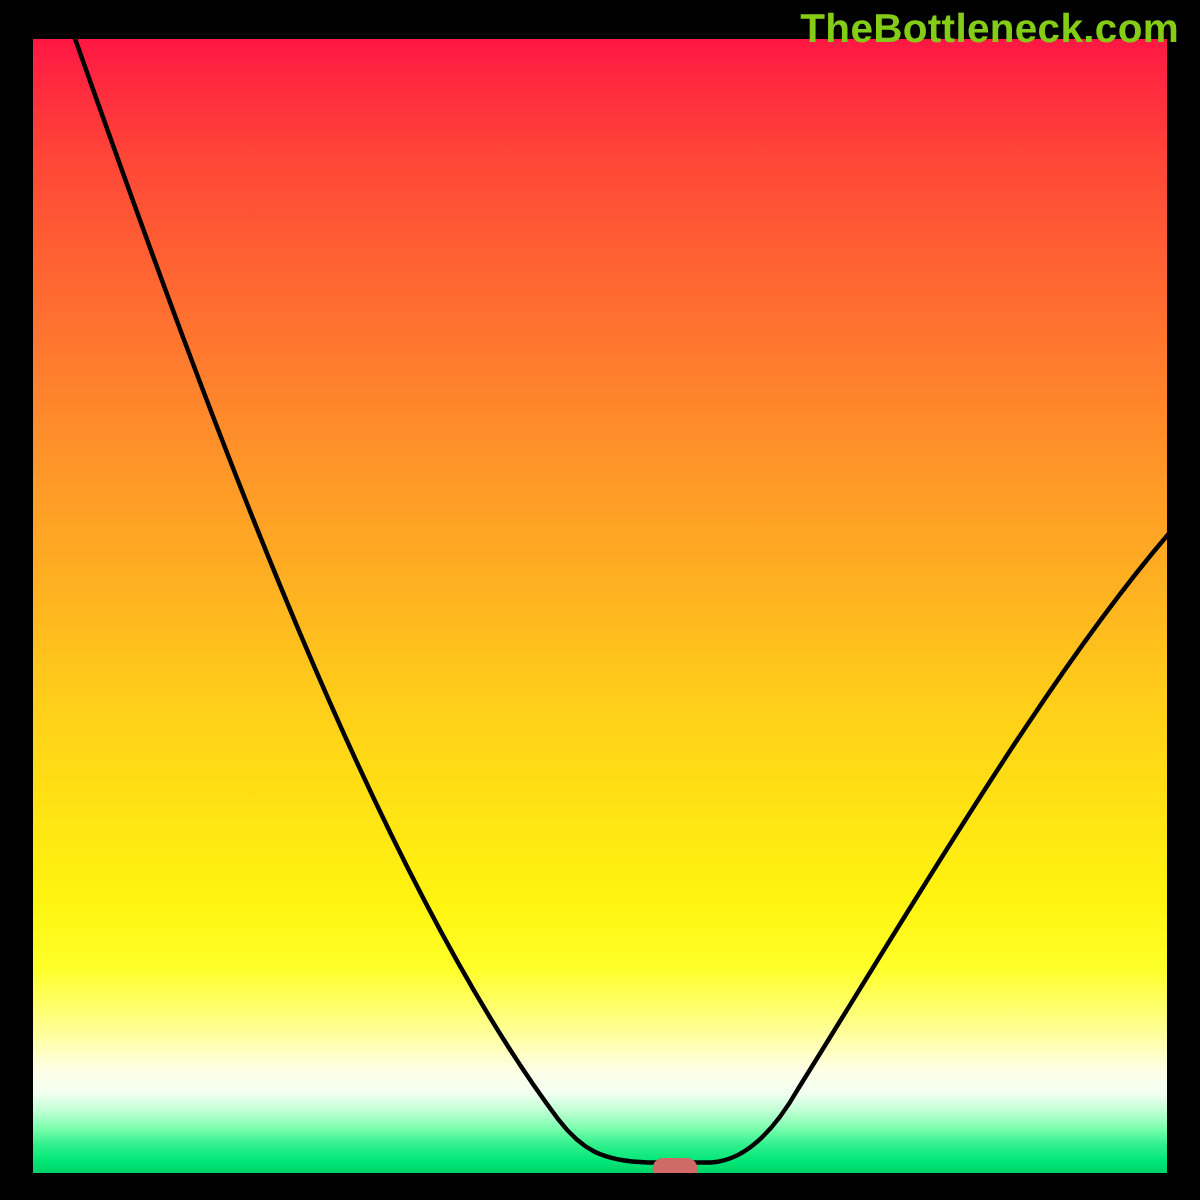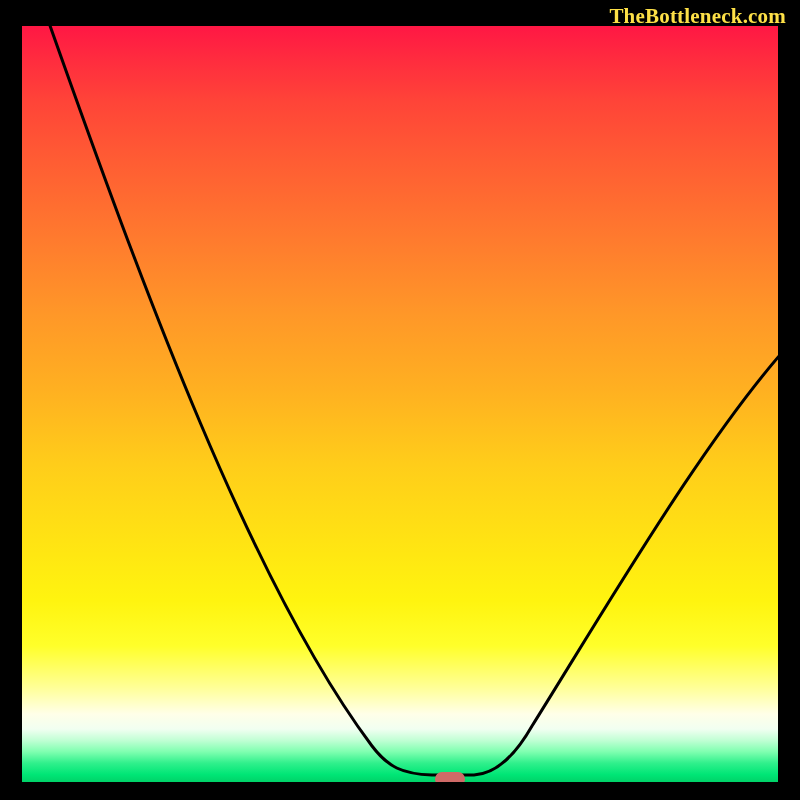--- a/index.html
+++ b/index.html
@@ -14,26 +14,25 @@
   .frame {
     position: relative;
     width: 800px;
     height: 800px;
     background: #000;
   }
   .watermark {
     position: absolute;
     top: 4px;
     right: 14px;
-    color: #fde047;
-    font-size: 21px;
+    color: #84cc16;
+    font-size: 27px;
     font-weight: 600;
     letter-spacing: 0.2px;
     z-index: 10;
-    font-family: Liberation Serif, serif;
   }
   .plot-area {
     position: absolute;
     left: 22px;
     top: 26px;
     width: 756px;
     height: 756px;
     overflow: hidden;
   }
   .gradient {

